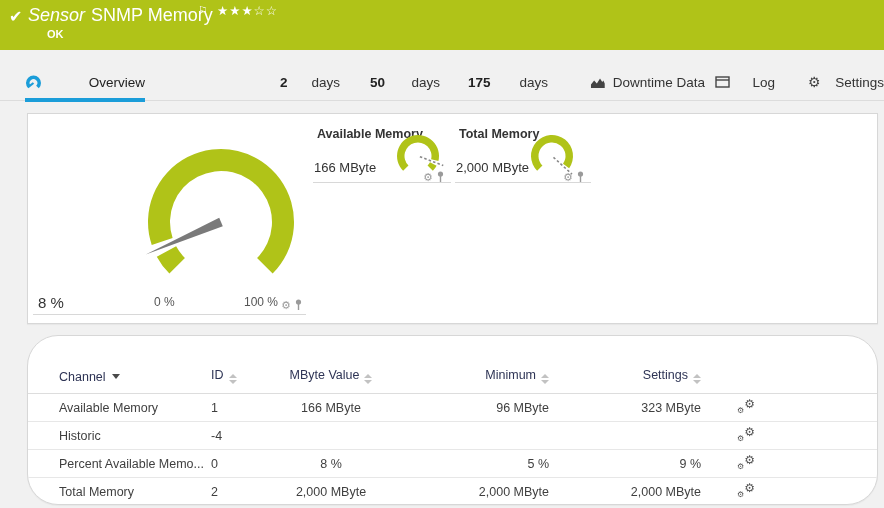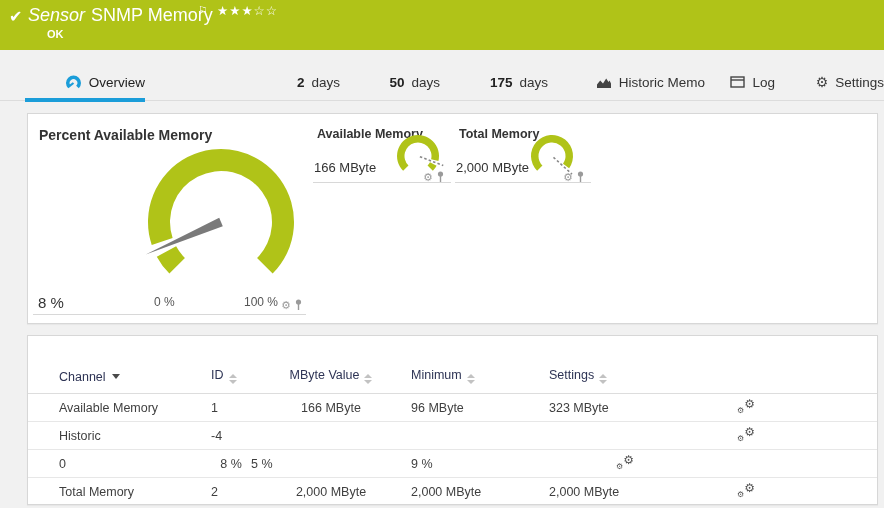--- a/index.html
+++ b/index.html
@@ -24,38 +24,38 @@
   .status-bar .stars { position:absolute; left:217px; top:3px; font-size:12.5px; letter-spacing:1px; }
   .status-bar .ok { position:absolute; left:47px; top:28px; font-size:11px; font-weight:bold; }
 
   
   .tabbar {
     position:absolute; left:0; top:63px; width:884px; height:38px;
     border-bottom:1px solid #dcdcdc;
   }
   .tab {
     position:absolute; top:0; height:38px;
-    display:flex; align-items:center; justify-content:flex-end; gap:7px;
+    display:flex; align-items:center; justify-content:space-between; gap:7px;
     font-size:13.5px; color:#333; cursor:pointer; white-space:nowrap;
   }
   .tab .num { font-weight:bold; color:#222; }
   .tab.active { color:#222; }
   .tab.active::after {
     content:""; position:absolute; left:0; bottom:-1px; width:100%; height:4px;
     background:#1b9dd9;
   }
   .tab svg { display:block; }
 
   
   .panel {
     position:absolute; left:27px; width:851px; background:#fff;
     border:1px solid #d7d7d7; box-shadow:0 1px 1px rgba(0,0,0,.04);
   }
   #gauge-panel { top:113px; height:211px; }
-  #table-panel { top:335px; height:170px; overflow:hidden; }
+  #table-panel { top:335px; height:170px; overflow:hidden;border-radius:31px; }
 
   
   .g-title { position:absolute; left:11px; top:13px; font-size:14px; font-weight:600; color:#333; }
   .big-value { position:absolute; left:10px; top:180px; font-size:15px; color:#333; }
   .scale-min { position:absolute; left:126px; top:181px; font-size:12px; color:#555; }
   .scale-max { position:absolute; left:216px; top:181px; font-size:12px; color:#555; }
   .tile-underline { position:absolute; height:0; border-bottom:1px solid #d8d8d8; }
   .u-big { left:5px; top:200px; width:273px; }
   .u-m0 { left:285px; top:68px; width:138px; }
   .u-m1 { left:427px; top:68px; width:136px; }
@@ -71,21 +71,21 @@
   #mini-1 { position:absolute; left:492px; top:12px; }
 
   
   .crow {
     display:grid;
     grid-template-columns:152px 40px 160px 138px 152px 90px;
     padding-left:31px; align-items:center;
   }
   .crow .c-id { text-align:left; }
   .crow .c-last { text-align:center; }
-  .crow .c-min, .crow .c-max { }
+  .crow .c-min, .crow .c-max { text-align:right; }
   .crow .c-set { text-align:center; }
   .thead {
     height:58px; align-items:end; padding-bottom:9px;
     border-bottom:1px solid #ddd;
     font-size:12.5px; color:#2e3455;
   }
   .tbody-row {
     height:28px; border-bottom:1px solid #e7e7e7;
     font-size:12.5px; color:#3f3f3f; cursor:pointer;
   }
@@ -130,37 +130,36 @@
     <span>days</span>
   </div>
   <div class="tab" style="left:468px;width:80px;">
     <span class="num">175</span>
     <span>days</span>
   </div>
   <div class="tab" style="left:590px;width:115px;">
     <svg width="16" height="13" viewBox="0 0 16 13">
       <path d="M1 12 L1 8.5 L4.2 4.5 L7 7.5 L10.2 2.5 L12.5 6 L13.6 4.4 L15 7.5 L15 12 Z" fill="#444"></path>
     </svg>
-    <span>Historic Memo</span>
+    <span>Downtime Data</span>
   </div>
   <div class="tab" style="left:715px;width:60px;">
     <svg width="15" height="12" viewBox="0 0 15 12">
       <rect x="1" y="1" width="13" height="10" fill="none" stroke="#444" stroke-width="1.4"></rect>
       <line x1="1" y1="4" x2="14" y2="4" stroke="#444" stroke-width="1.4"></line>
     </svg>
     <span>Log</span>
   </div>
   <div class="tab" style="left:808px;width:76px;">
     <span class="icon" style="font-size:14px;color:#444;line-height:14px;">⚙</span>
     <span>Settings</span>
   </div>
 </div>
 
 <div class="panel" id="gauge-panel">
-  <div class="g-title">Percent Available Memory</div>
 
   <svg id="big-gauge" width="200" height="200" viewBox="0 0 200 200">
       <path d="M48.38120497338203 156.618795026618 A73 73 0 0 1 35.78565418073701 139.72056726213012 L55.137922783802566 129.25683466258405 A51 51 0 0 0 63.937554159486076 141.06244584051393 Z" fill="#b0c318"></path>
       <path d="M30.732051149951758 128.04237969713847 A73 73 0 1 1 151.61879502661805 156.6187950266179 L136.06244584051396 141.06244584051387 A51 51 0 1 0 51.607323406130675 121.09810088430223 Z" fill="#b0c318"></path>
       <polygon points="24.74412069391356,137.56612703205204 98.21283449214349,100.87010418442209 101.78716550785651,109.12989581557791" fill="#7a7a7a"></polygon>
     </svg>
 
   <div class="big-value">8 %</div>
   <div class="scale-min">0 %</div>
   <div class="scale-max">100 %</div>
@@ -247,20 +246,21 @@
   </div>
   <div class="crow tbody-row">
     <div>Historic</div>
     <div class="c-id">-4</div>
     <div class="c-last"></div>
     <div class="c-min"></div>
     <div class="c-max"></div>
     <div class="c-set"><span class="chset icon"><span class="big">⚙</span><span class="small">⚙</span></span></div>
   </div>
   <div class="crow tbody-row">
+    <div>Percent Available Memo...</div>
     <div class="c-id">0</div>
     <div class="c-last">8 %</div>
     <div class="c-min">5 %</div>
     <div class="c-max">9 %</div>
     <div class="c-set"><span class="chset icon"><span class="big">⚙</span><span class="small">⚙</span></span></div>
   </div>
   <div class="crow tbody-row">
     <div>Total Memory</div>
     <div class="c-id">2</div>
     <div class="c-last">2,000 MByte</div>

